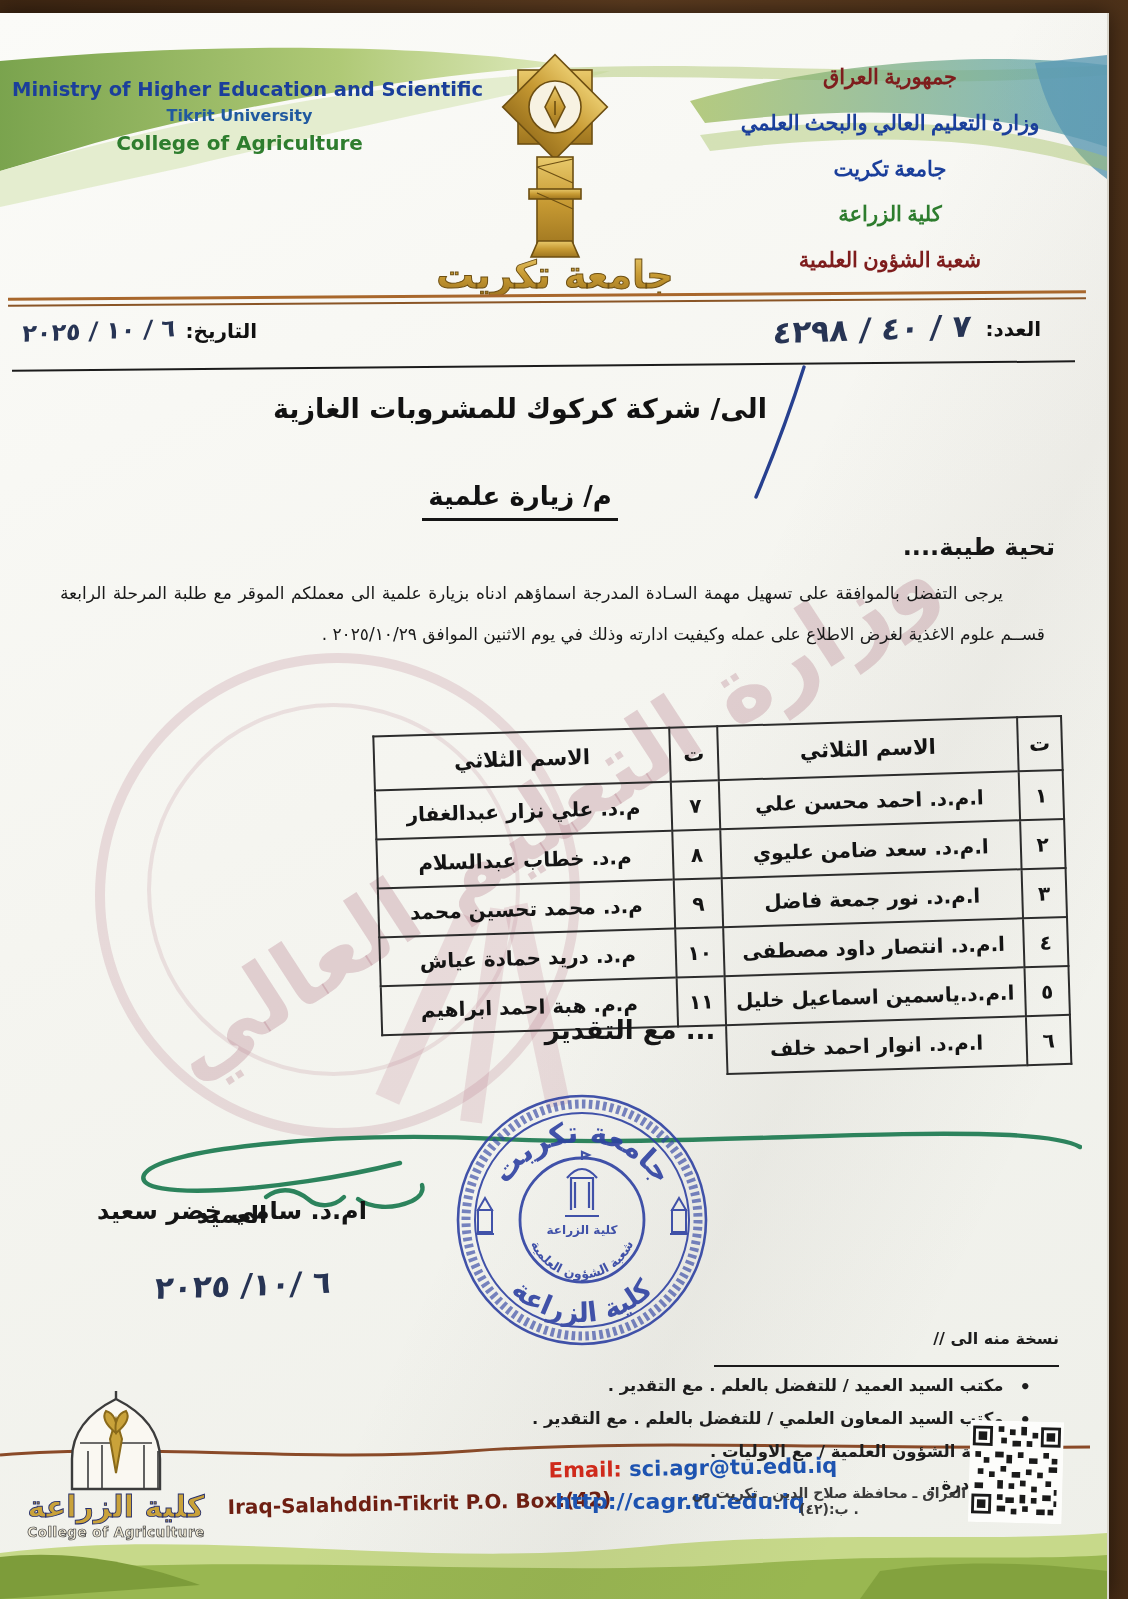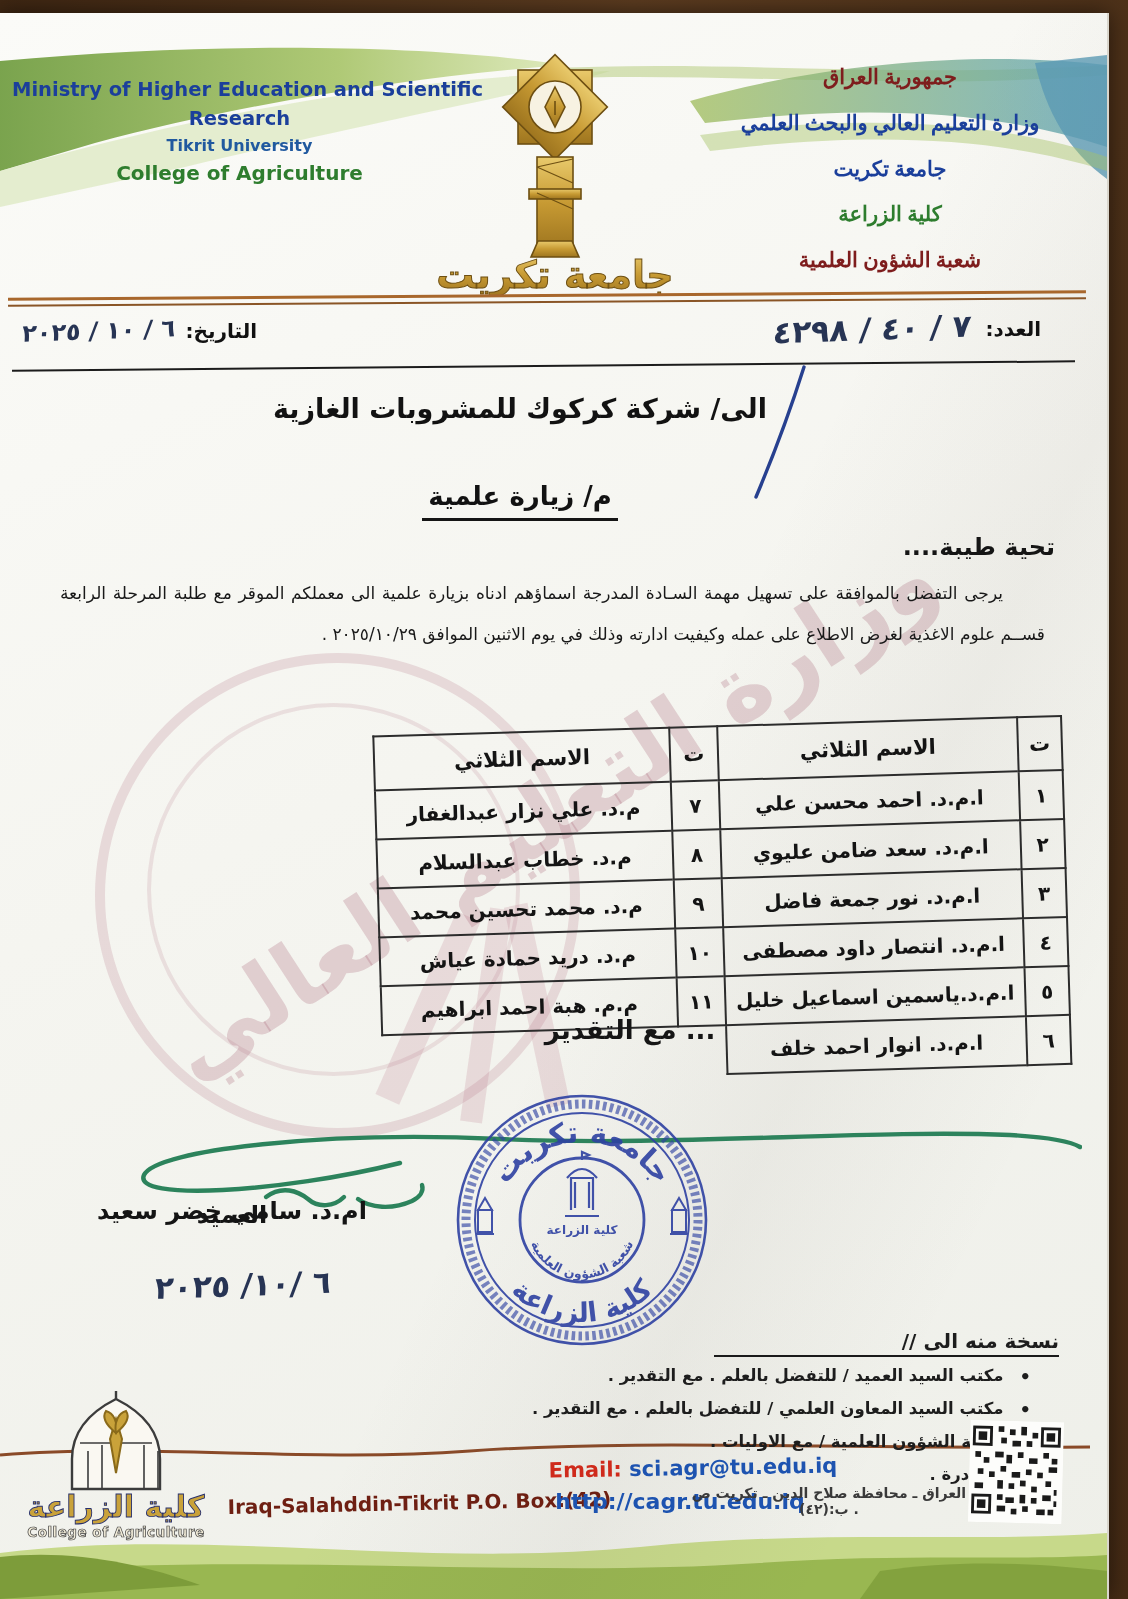--- a/index.html
+++ b/index.html
@@ -48,21 +48,21 @@
   .closing{left:470px;top:1002px;width:320px;text-align:center;font-weight:700;
            font-size:26px;direction:rtl;color:#151515;z-index:2;}
   .signame{left:72px;top:1184px;width:320px;text-align:center;font-weight:700;
            font-size:24px;direction:rtl;color:#141414;z-index:2;}
   .sigtitle{left:72px;top:1188px;width:320px;text-align:center;font-weight:700;
             font-size:24px;direction:rtl;color:#141414;z-index:2;}
   .sigdate{left:88px;top:1254px;width:310px;text-align:center;direction:rtl;
            font-size:31px;letter-spacing:3px;z-index:2;}
   .copies{right:48px;top:1316px;width:560px;direction:rtl;z-index:2;color:#1d1d1d;}
   .copies-title{display:inline-block;width:345px;border-bottom:2px solid #1a1a1a;
-                font-weight:700;font-size:20px;padding-bottom:2px;}
+                font-weight:700;font-size:16px;padding-bottom:17px;}
   .copy-item{display:flex;direction:rtl;align-items:flex-start;margin-top:7px;
              font-weight:700;font-size:16.5px;line-height:1.45;}
   .blt{margin-left:16px;margin-right:28px;font-size:18px;}
   .pobox{left:182px;top:1478px;width:475px;text-align:center;font-weight:700;
          font-size:20px;color:#6e1f12;transform:rotate(-1.2deg);z-index:3;}
   .emailline{left:468px;top:1443px;width:450px;text-align:center;font-weight:700;
              font-size:21px;transform:rotate(-1deg);z-index:3;}
   .email-label{color:#cf2a1b;} .email-addr,.website{color:#1d53b0;}
   .webline{left:455px;top:1476px;width:450px;text-align:center;font-weight:700;
            font-size:22px;z-index:3;}
@@ -103,21 +103,20 @@
       <path d="M0,22 C220,2 430,6 565,26 C430,36 250,62 95,104 L0,132 Z" fill="url(#gA)" opacity="0.92"></path>
       <path d="M0,132 C250,60 440,38 610,32 C560,48 420,72 185,128 L0,168 Z" fill="#d9e6ba" opacity="0.65"></path>
       <path d="M540,30 C720,20 900,40 1107,26 L1107,36 C900,52 720,32 540,40 Z" fill="#bcd18a" opacity="0.6"></path>
       <path d="M690,62 C830,22 990,12 1107,26 L1107,108 C980,66 845,68 705,84 Z" fill="url(#gB)" opacity="0.75"></path>
       <path d="M1035,24 L1107,16 L1107,140 C1068,112 1046,72 1035,24 Z" fill="#5b9bb5" opacity="0.8"></path>
       <path d="M700,96 C860,74 1000,82 1107,118 L1107,132 C1000,98 870,92 710,112 Z" fill="#a9c56b" opacity="0.45"></path>
     </svg>
 
     <div class="abs en-head">
       <div class="en2 c-blue">Ministry of Higher Education and Scientific</div>
-      <div class="en3 c-blue">Research</div>
       <div class="en4 c-teal">Tikrit University</div>
       <div class="en5 c-green">College of Agriculture</div>
     </div>
 
     <svg class="abs" style="left:425px;top:32px;width:260px;height:252px;z-index:2;" viewBox="0 0 260 252">
       <defs>
         <linearGradient id="gold" x1="0" y1="0" x2="0" y2="1">
           <stop offset="0" stop-color="#e9ca6c"></stop>
             <stop offset="0.5" stop-color="#c79a33"></stop>
           <stop offset="1" stop-color="#9e751f"></stop>

